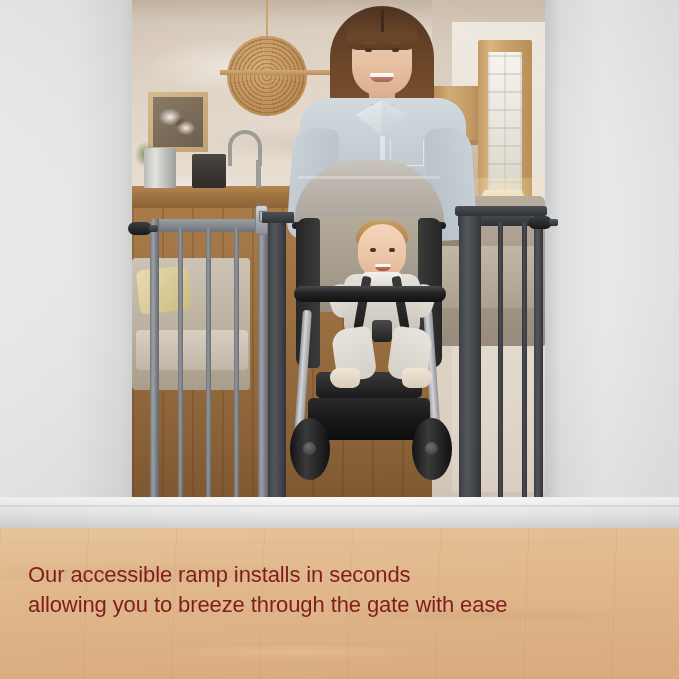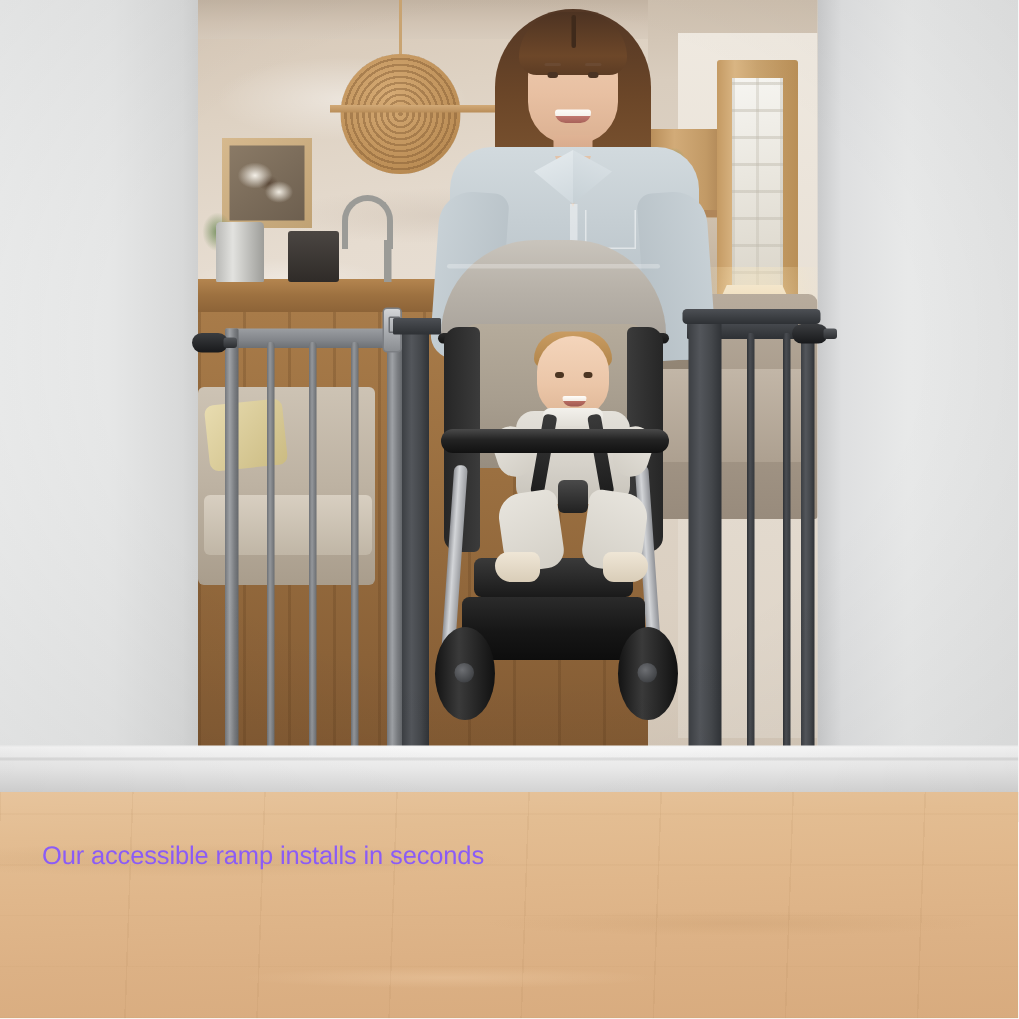--- a/index.html
+++ b/index.html
@@ -497,22 +497,22 @@
 
   .cap-title {
     color:#115c4e;
     font-size:27px;
     font-weight:bold;
     letter-spacing:-0.2px;
     line-height:1.12;
     margin-bottom:6px;
   }
   .cap-line {
-    color:#8b5cf6;
-    font-size:17px;
+    color:#7f1d1d;
+    font-size:22px;
     line-height:1.35;
     letter-spacing:-0.1px;
   }
 </style>
 </head>
 <body>
 
 <div id="page">
 
   <div class="photo">
@@ -666,15 +666,16 @@
     <div class="floor-outer"></div>
 
     <div class="photo-vignette"></div>
   </div>
 
   <div class="caption"></div>
   <div class="caption-grain1"></div>
 
   <div class="caption-inner">
     <div class="cap-line">Our accessible ramp installs in seconds</div>
+    <div class="cap-line">allowing you to breeze through the gate with ease</div>
   </div>
 
 </div>
 
 </body></html>

